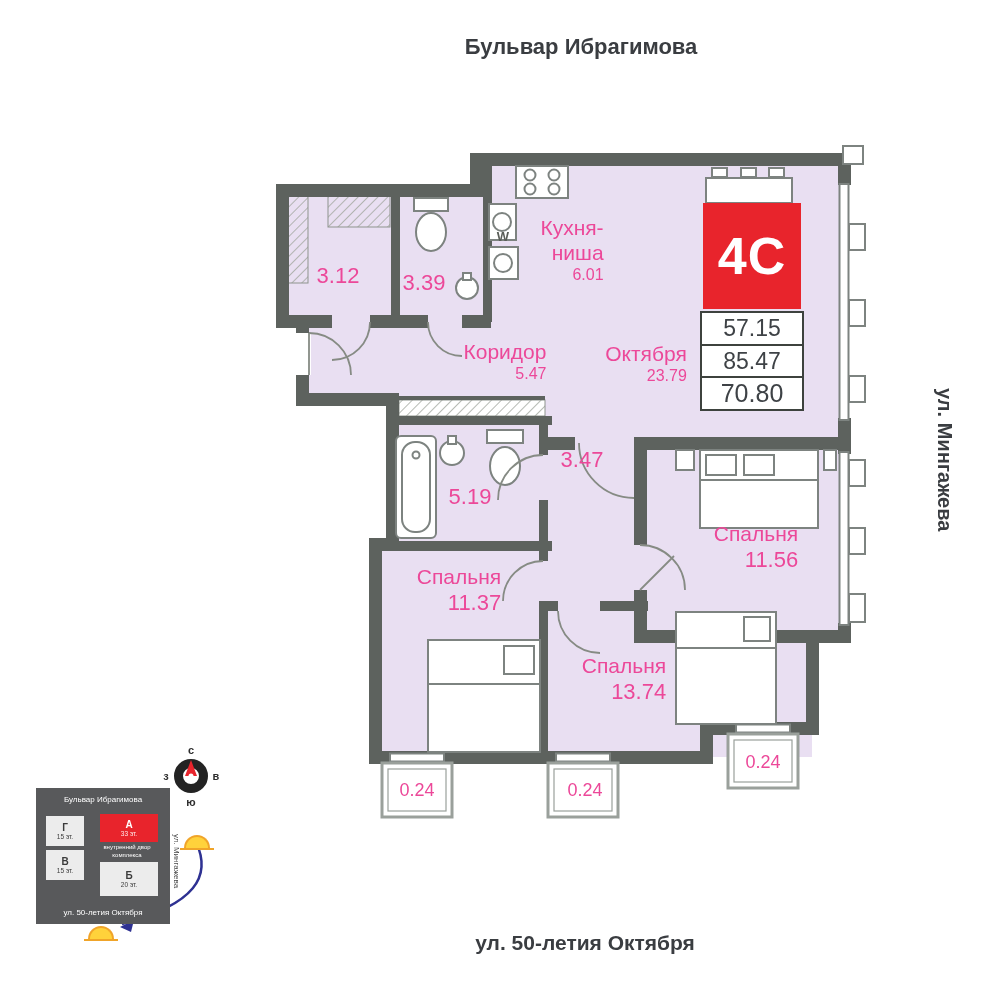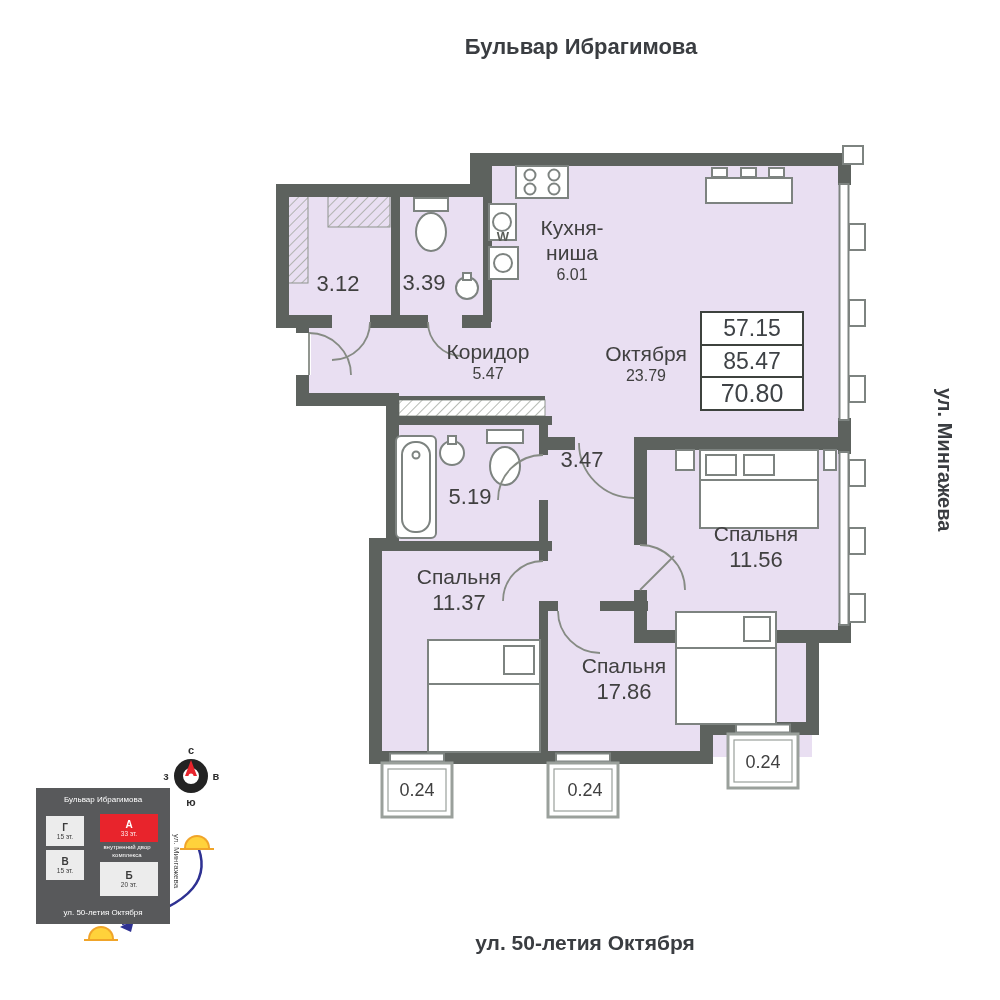--- a/index.html
+++ b/index.html
@@ -8,21 +8,21 @@
   .canvas{position:absolute;inset:0}
   .plan{position:absolute;left:0;top:0}
 
   
   .street{position:absolute;color:#3a3d41;font-weight:600;white-space:nowrap}
   .street-top{left:581px;top:34px;transform:translateX(-50%);font-size:22px}
   .street-bottom{left:585px;top:931px;transform:translateX(-50%);font-size:21px}
   .street-right{left:933px;top:388px;writing-mode:vertical-rl;font-size:20px}
 
   
-  .lbl{position:absolute;transform:translate(-50%,-50%);text-align:center;line-height:1.18;white-space:nowrap;color:#404040}
+  .lbl{position:absolute;transform:translate(-50%,-50%);text-align:right;line-height:1.18;white-space:nowrap;color:#ec4899}
   .lbl .nm{font-size:21px}
   .lbl .area{font-size:22px}
   .lbl.big .area{font-size:16px}
   .lbl.small .area{font-size:18px}
 
   .wlabel{position:absolute;left:503px;top:236px;transform:translate(-50%,-50%);font-size:13px;font-weight:bold;color:#5a5e58}
 
   
   .badge{position:absolute;left:703px;top:203px;width:98px;height:106px;background:#e8242c;color:#fff;
          display:flex;align-items:center;justify-content:center;font-size:52px;font-weight:600;letter-spacing:1px}
@@ -229,32 +229,32 @@
       <path d="M 428 322 A 34 34 0 0 0 462 356"></path>
       <path d="M 543 455 A 45 45 0 0 0 498 500"></path>
       <path d="M 543 561 A 40 40 0 0 0 503 601"></path>
       <path d="M 640 545 A 45 45 0 0 1 685 590"></path>
         <line x1="640" y1="590" x2="674" y2="556"></line>
       <path d="M 558 611 A 42 42 0 0 0 600 653"></path>
       <path d="M 579 443 A 55 55 0 0 0 634 498"></path>
     </g>
   </svg>
 
-  <div class="lbl" style="left:338px;top:284px">
+  <div class="lbl" style="left:338px;top:276px">
     <div class="area">3.12</div>
   </div>
   <div class="lbl" style="left:424px;top:283px">
     <div class="area">3.39</div>
   </div>
   <div class="lbl big" style="left:572px;top:250px">
     <div class="nm">Кухня-</div>
     <div class="nm">ниша</div>
     <div class="area">6.01</div>
   </div>
-  <div class="lbl big" style="left:488px;top:362px">
+  <div class="lbl big" style="left:505px;top:362px">
     <div class="nm">Коридор</div>
     <div class="area">5.47</div>
   </div>
   <div class="lbl big" style="left:646px;top:364px">
     <div class="nm">Октября</div>
     <div class="area">23.79</div>
   </div>
   <div class="lbl" style="left:582px;top:460px">
     <div class="area">3.47</div>
   </div>
@@ -264,34 +264,35 @@
   <div class="lbl" style="left:756px;top:547px">
     <div class="nm">Спальня</div>
     <div class="area">11.56</div>
   </div>
   <div class="lbl" style="left:459px;top:590px">
     <div class="nm">Спальня</div>
     <div class="area">11.37</div>
   </div>
   <div class="lbl" style="left:624px;top:679px">
     <div class="nm">Спальня</div>
-    <div class="area">17.86</div>
+    <div class="area">13.74</div>
   </div>
   <div class="lbl small" style="left:417px;top:791px">
     <div class="area">0.24</div>
   </div>
   <div class="lbl small" style="left:585px;top:791px">
     <div class="area">0.24</div>
   </div>
   <div class="lbl small" style="left:763px;top:763px">
     <div class="area">0.24</div>
   </div>
 
   <div class="wlabel">W</div>
 
+  <div class="badge">4C</div>
   <div class="area-table">
     <div class="area-row first">57.15</div>
     <div class="area-row">85.47</div>
     <div class="area-row total">70.80</div>
   </div>
 
   <div class="minimap">
     <svg class="mm-svg" width="215" height="215" viewBox="0 0 215 215">
       <g>
         <circle cx="163" cy="38" r="12.5" fill="none" stroke="#232323" stroke-width="9"></circle>

